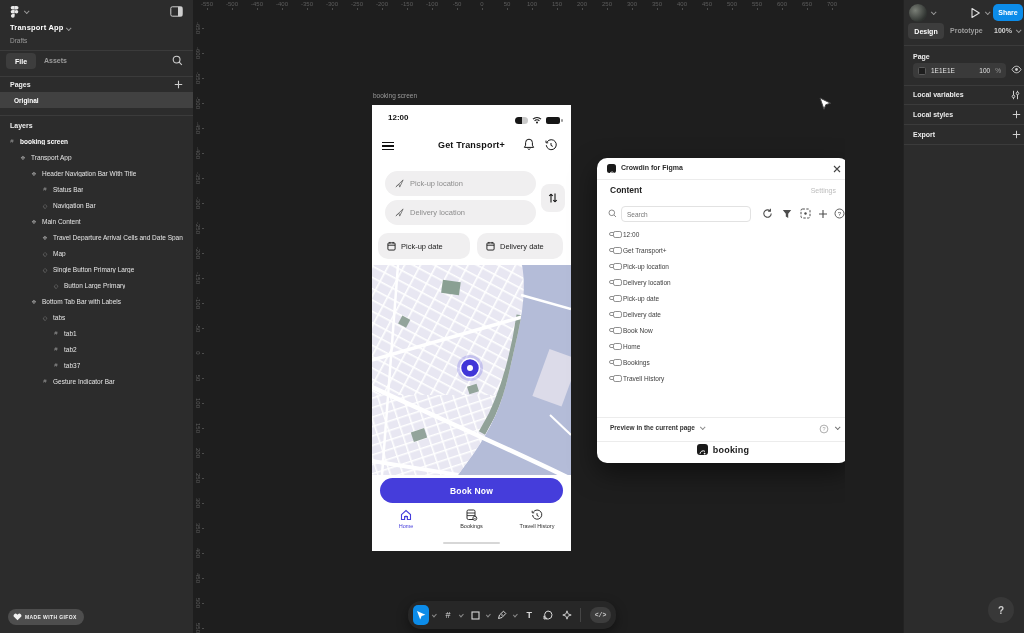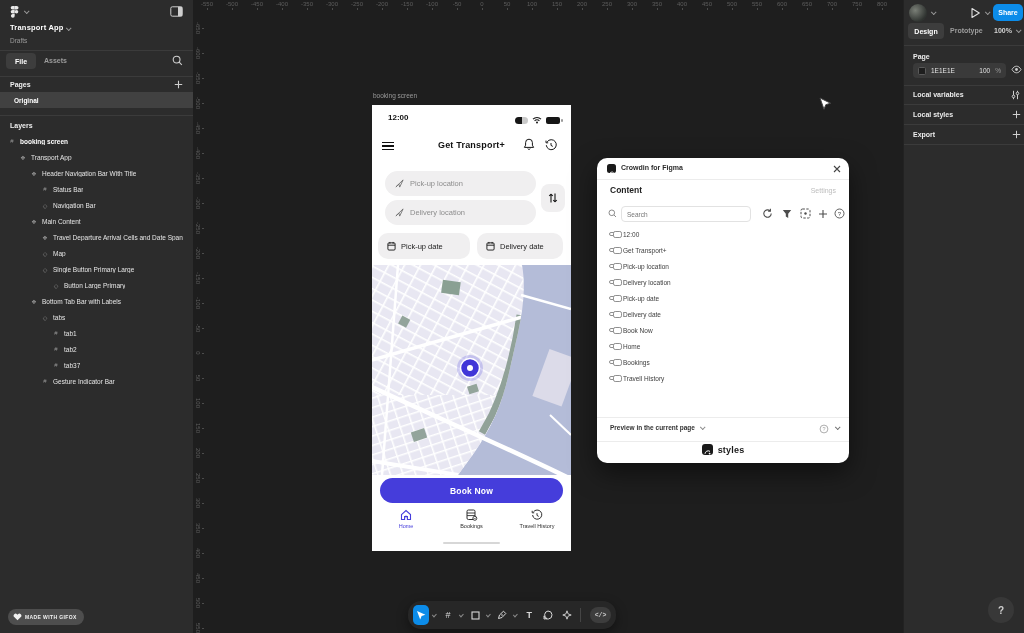--- a/index.html
+++ b/index.html
@@ -21,21 +21,21 @@
   .sec-label { font-size:7px; font-weight:bold; color:#efefef; }
 
   
   #right-panel { position:absolute; left:903px; top:0; width:121px; height:633px; background:#2c2c2c; color:#dedede; z-index:5; border-left:1px solid #222; }
   .rp-divider { position:absolute; left:0; width:121px; height:1px; background:#3b3b3b; }
   #share-btn { position:absolute; left:89px; top:4px; width:30px; height:17px; background:#0c8ce9; border-radius:5px; color:#fff; font-size:7px; font-weight:bold; display:flex; align-items:center; justify-content:center; }
   #avatar { position:absolute; left:5px; top:4px; width:18px; height:18px; border-radius:50%; background:radial-gradient(circle at 35% 35%, #7a7f77, #2f3330 70%); }
   .rp-row-label { font-size:7px; font-weight:bold; color:#ececec; }
 
   
-  #canvas { position:absolute; left:193px; top:0; width:710px; height:633px; background:#1e1e1e; overflow:hidden; }
+  #canvas { position:absolute; left:193px; top:0; width:652px; height:633px; background:#1e1e1e; overflow:hidden; }
   .rnum { position:absolute; top:1px; transform:translateX(-50%); font-size:6px; color:#5d5d5d; }
   .rtick { position:absolute; top:8px; width:1px; height:2px; background:#4c4c4c; }
   .rnumv { position:absolute; left:2px; transform:translateY(-50%); font-size:6px; color:#5d5d5d; writing-mode:vertical-rl; }
   .rtickv { position:absolute; left:9px; width:2px; height:1px; background:#4c4c4c; }
 
   
   #phone { position:absolute; left:179px; top:105px; width:199px; height:446px; background:#ffffff; color:#111; }
   #frame-label { position:absolute; left:180px; top:92px; font-size:6.5px; color:#9a9a9a; }
   .ph-input { position:absolute; left:13px; width:151px; height:25px; background:#f0eff0; border-radius:13px; display:flex; align-items:center; gap:6px; padding-left:10px; font-size:7.5px; color:#8d8d8d; }
   .date-btn { position:absolute; height:26px; background:#f0eff0; border-radius:10px; display:flex; align-items:center; gap:5px; padding-left:9px; font-size:7.5px; color:#1c1c1c; font-weight:500; }
@@ -415,21 +415,21 @@
     <i class="chev abs" style="left:238px;top:268px;border-color:#6f6f6f;"></i>
     <div class="cd-divider" style="top:283px;"></div>
 
     <div class="abs" style="left:0;top:286px;width:252px;display:flex;align-items:center;justify-content:center;gap:5px;">
       <div style="width:11px;height:11px;background:#1a1a1a;border-radius:3px;">
         <svg width="11" height="11" viewBox="0 0 11 11">
             <path d="M3 6.8a3.2 3.2 0 0 1 5-2.4" fill="none" stroke="#fff" stroke-width="1"></path>
             <circle cx="7.6" cy="6.6" r="0.9" fill="#fff"></circle>
           </svg>
       </div>
-      <span style="font-size:9px;font-weight:bold;color:#1a1a1a;letter-spacing:.2px;">styles</span>
+      <span style="font-size:9px;font-weight:bold;color:#1a1a1a;letter-spacing:.2px;">booking</span>
     </div>
   </div>
 
   <div id="toolbar">
     <div class="tool active">
       <svg width="10" height="11" viewBox="0 0 10 11">
           <path d="M1 1l3.2 8.6 1.4-3.6 3.8-1.2z" fill="#fff"></path>
         </svg>
     </div>
       <i class="tchev"></i>

